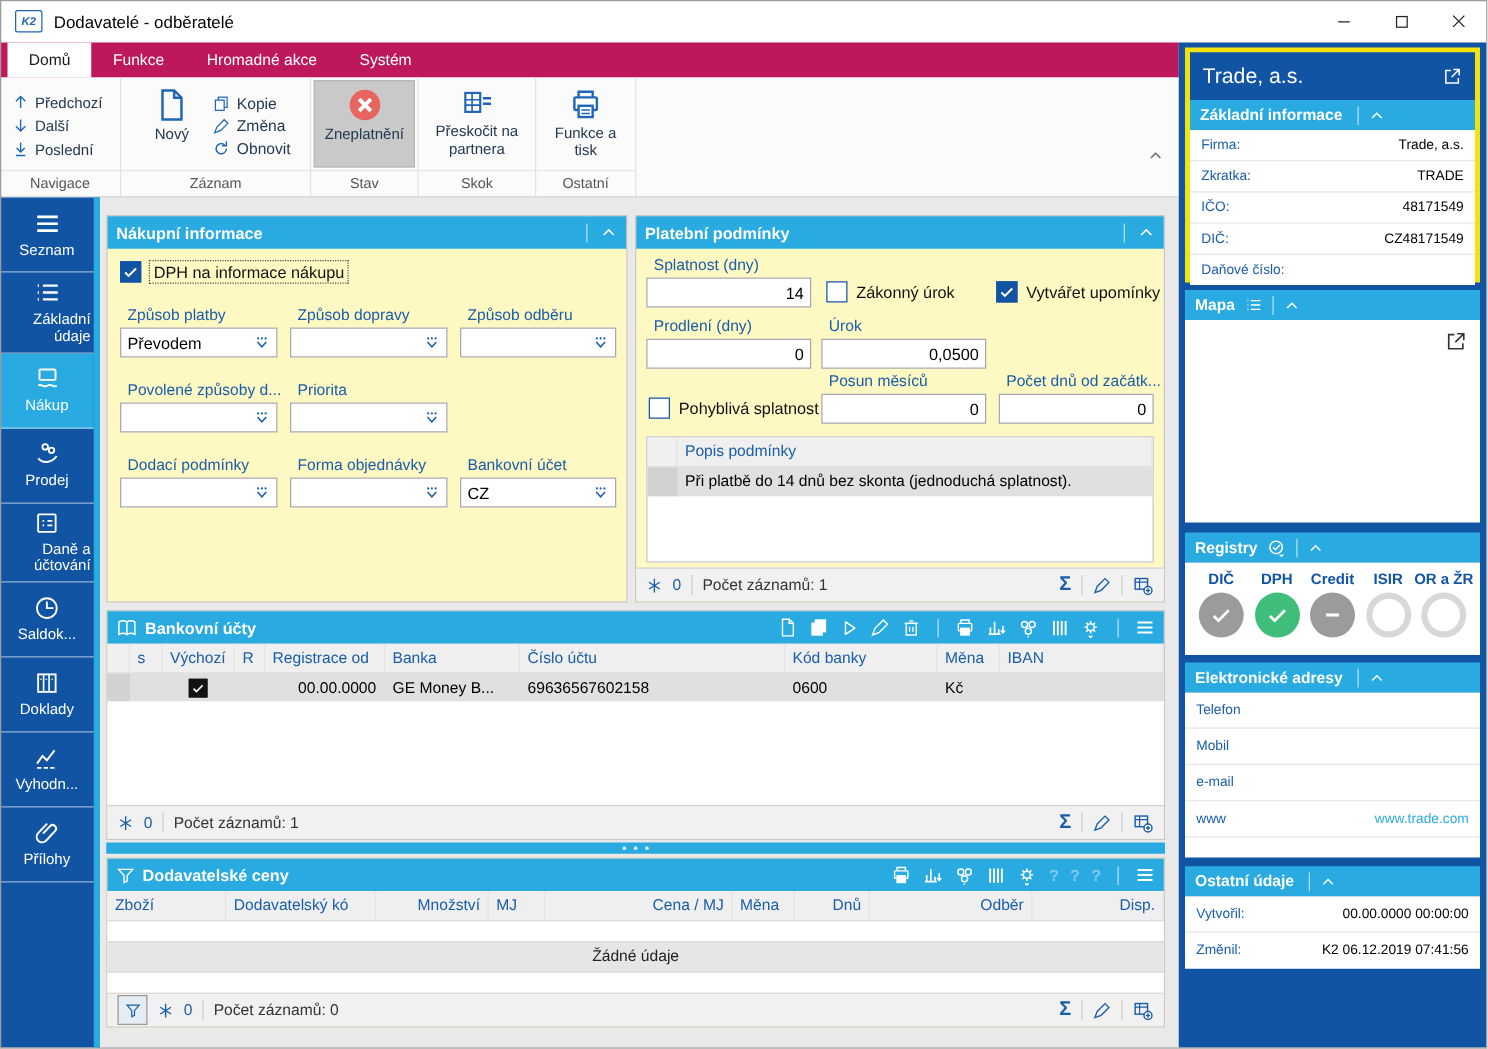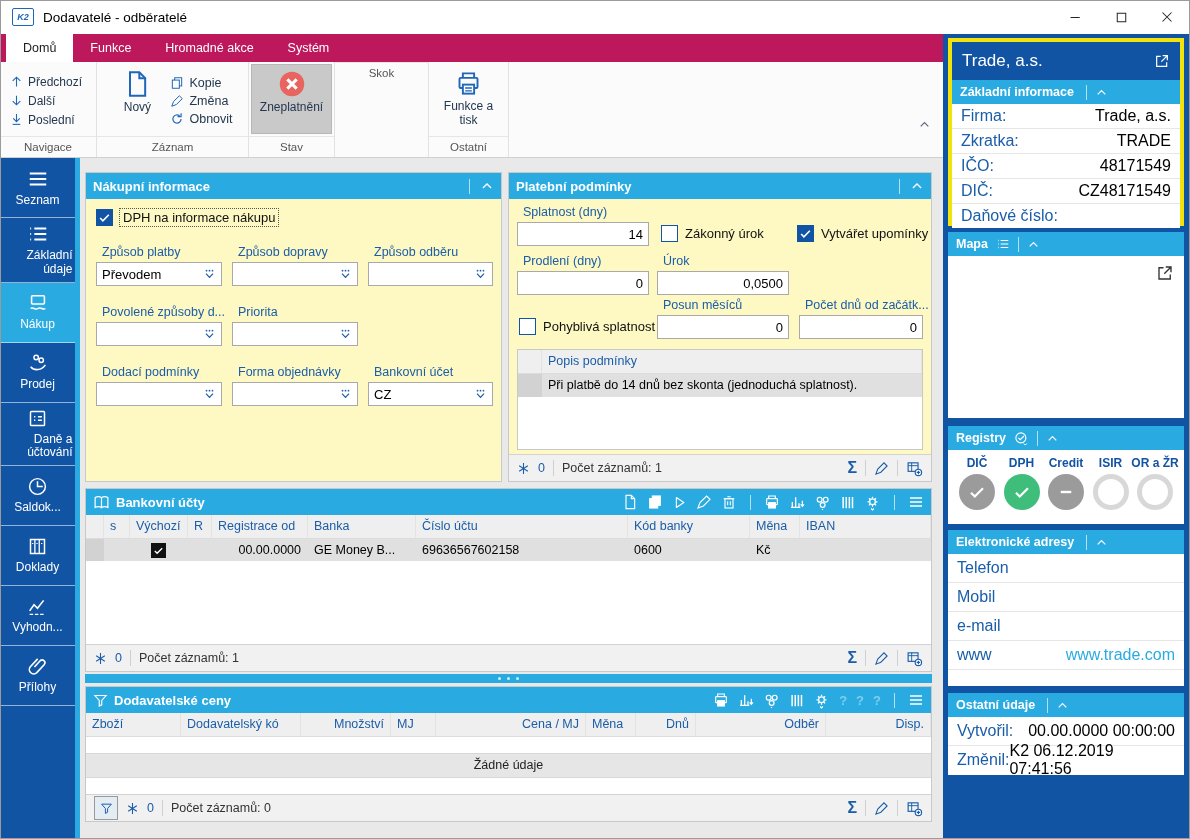--- a/index.html
+++ b/index.html
@@ -91,21 +91,21 @@
              text-align:center;font-size:12.5px;color:#222;line-height:23px;}
 
   
   .rightpanel{position:absolute;top:34px;right:1px;bottom:1px;width:246px;background:#1254a4;}
   .sec{position:absolute;left:5px;right:5px;display:flex;flex-direction:column;box-sizing:border-box;}
   .sechead{height:24px;background:#29abe2;color:#fff;font-weight:bold;font-size:12.5px;display:flex;align-items:center;padding:0 8px;flex:none;gap:4px;}
   .secbody{flex:1;background:#fff;position:relative;}
   .yellow{border:4px solid #f2e30c;}
   .company{height:38px;background:#1254a4;color:#fff;display:flex;align-items:center;padding:0 10px;font-size:17px;flex:none;}
   .company .sp{flex:1;}
-  .inforow{height:24px;display:flex;align-items:center;padding:0 9px;font-size:16px;border-bottom:1px solid #e6e6e6;}
+  .inforow{height:24px;display:flex;align-items:center;padding:0 9px;font-size:11px;border-bottom:1px solid #e6e6e6;}
   .inforow .lab{color:#1a5da9;}
   .inforow .val{margin-left:auto;color:#000;}
   .inforow .val.link{color:#29abe2;}
   .reg-wrap{display:flex;justify-content:space-between;padding:6px 8px 0;}
   .reg-item{display:flex;flex-direction:column;align-items:center;gap:4px;width:42px;}
   .reg-label{color:#1254a4;font-weight:bold;font-size:12px;white-space:nowrap;}
   .reg-circle{width:36px;height:36px;border-radius:50%;display:flex;align-items:center;justify-content:center;box-sizing:border-box;}
   .reg-circle.gray-check,.reg-circle.gray-dash{background:#9b9b9b;}
   .reg-circle.green-check{background:#3fbe7b;}
   .reg-circle.empty{background:#fff;border:5px solid #d8d8d8;}
@@ -368,20 +368,28 @@
           <svg width="28" height="28">
               <use href="#i-xcircle"></use>
             </svg>
           <span>Zneplatnění</span>
         </div>
       </div>
       <div class="rgroup-cap">Stav</div>
     </div>
 
     <div class="rgroup" style="width:94px">
+      <div class="rgroup-body">
+        <div class="bigbtn">
+          <svg class="ic" width="26" height="26">
+              <use href="#i-grid"></use>
+            </svg>
+          <span>Přeskočit na partnera</span>
+        </div>
+      </div>
       <div class="rgroup-cap">Skok</div>
     </div>
 
     <div class="rgroup" style="width:80px">
       <div class="rgroup-body">
         <div class="bigbtn">
           <svg class="ic" width="27" height="27">
               <use href="#i-printer"></use>
             </svg>
           <span>Funkce a tisk</span>

